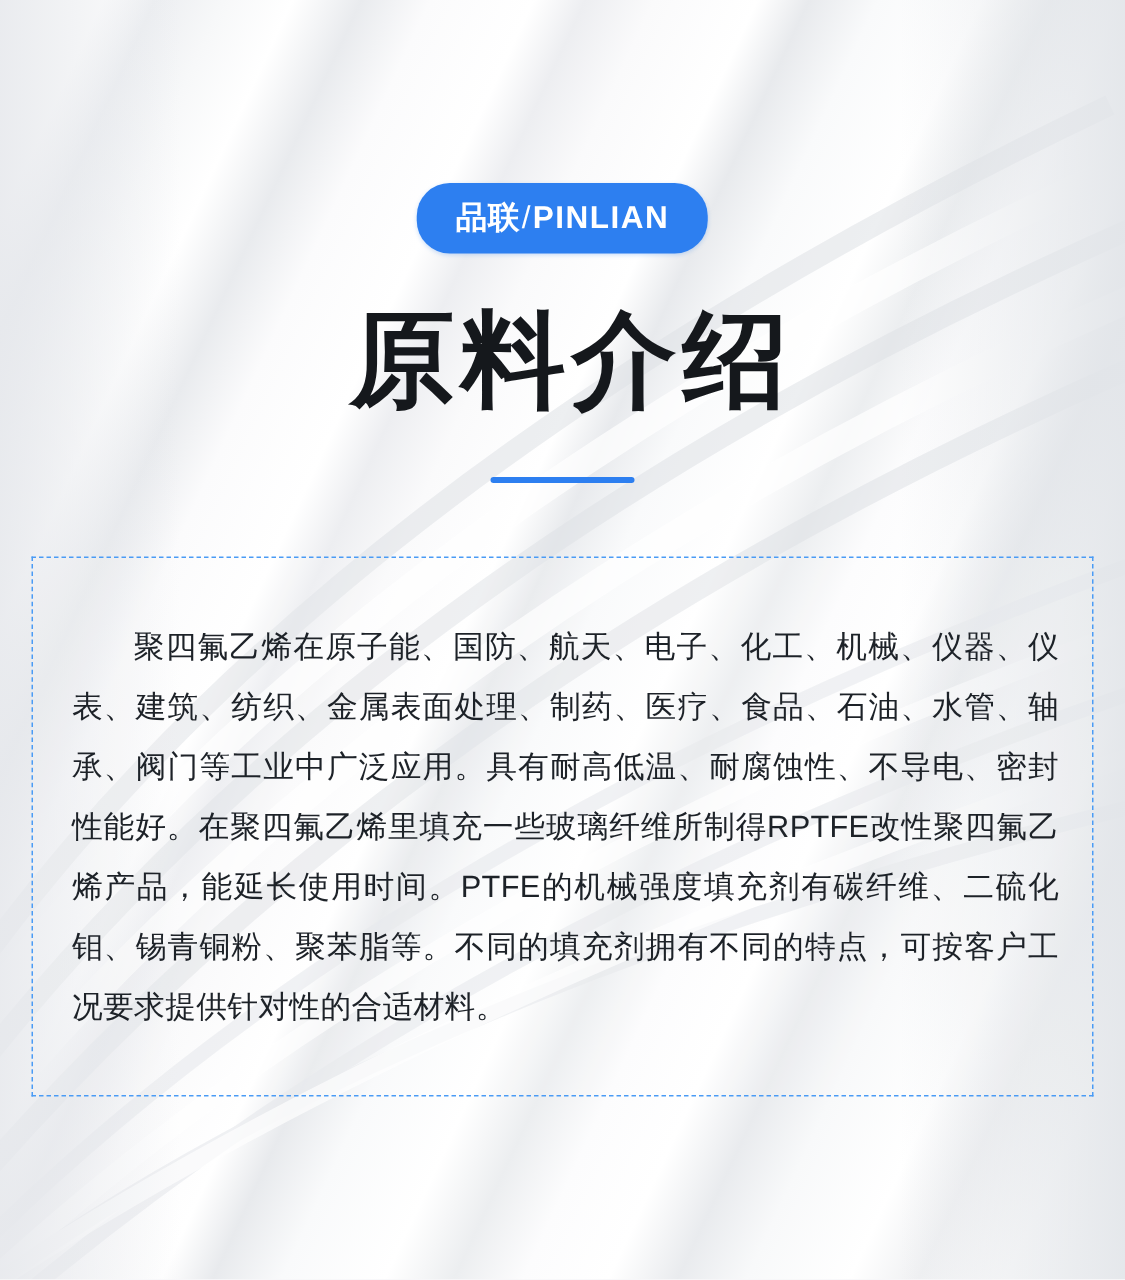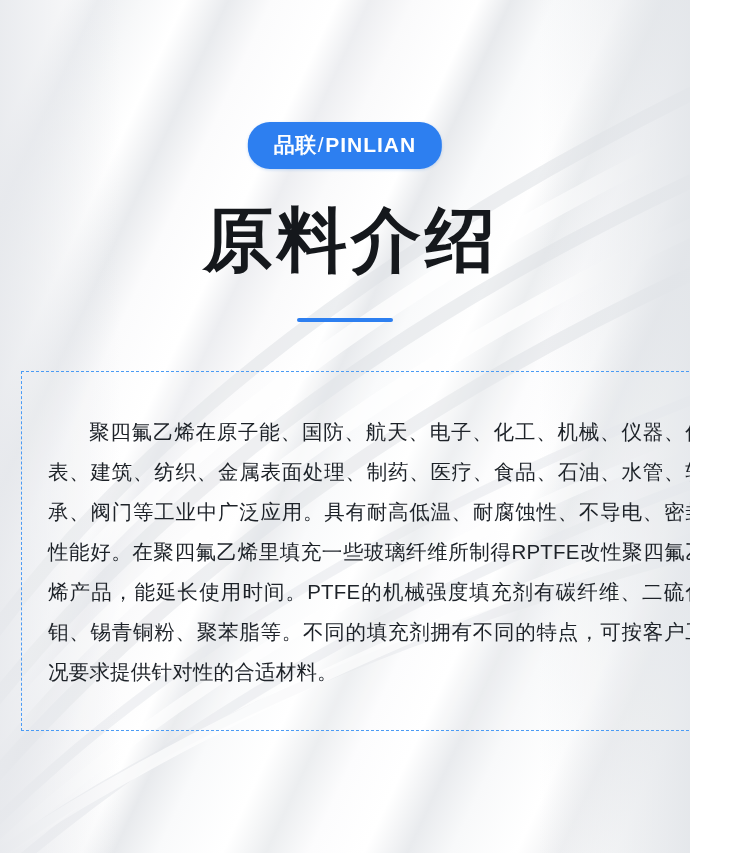--- a/index.html
+++ b/index.html
@@ -8,21 +8,21 @@
   }
   body {
     width: 750px;
     height: 853px;
     font-family: "Liberation Sans", sans-serif;
     background: #ffffff;
     overflow: hidden;
   }
   .page {
     position: relative;
-    width: 690px;
+    width: 750px;
     height: 853px;
     overflow: hidden;
     background: #f2f3f5;
   }
   
   .bg-base {
     position: absolute;
     inset: 0;
     background:
       linear-gradient(115deg,

